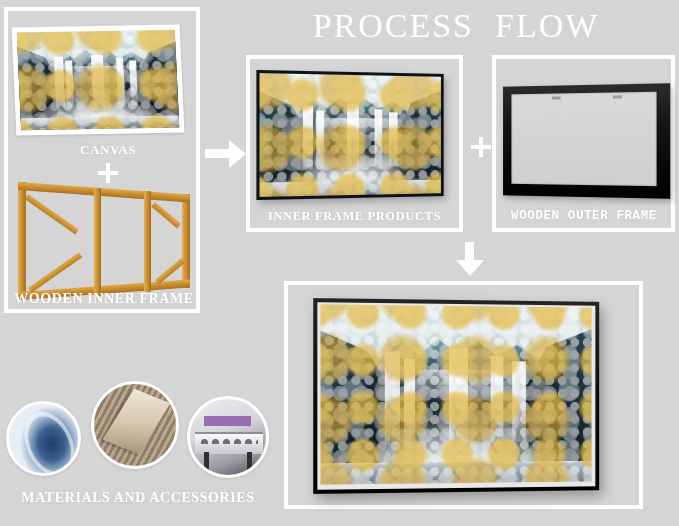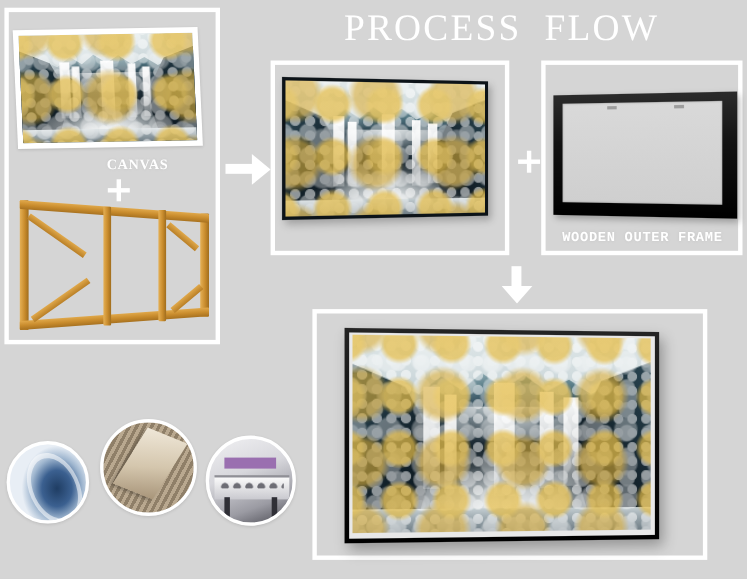--- a/index.html
+++ b/index.html
@@ -238,39 +238,40 @@
         <div class="fall f2"></div>
         <div class="fall f3"></div>
       <div class="fall f4"></div>
         <div class="fall f5"></div>
       <div class="mist"></div>
         <div class="pool"></div>
       <div class="specks"></div>
         <div class="gold"></div>
     </div>
   </div>
-  <div class="label" style="left:65px;top:142px;width:120px;font-size:13px;">CANVAS</div>
+  <div class="label" style="left:48px;top:142px;width:120px;font-size:13px;">CANVAS</div>
 
   <div class="plus" style="left:98px;top:163px;width:20px;height:20px;"></div>
 
   <div class="woodframe" style="left:18px;top:182px;width:172px;height:118px;">
 
     <div class="bar v" style="left:0;top:0;width:8px;height:118px;"></div>
     <div class="bar v" style="left:164px;top:12px;width:8px;height:94px;"></div>
     <div class="bar" style="left:0;top:0;width:172px;height:8px;transform:skewY(4.2deg);transform-origin:0 0;"></div>
     <div class="bar" style="left:0;top:110px;width:172px;height:8px;transform:skewY(-4.2deg);transform-origin:0 0;"></div>
 
     <div class="bar v" style="left:76px;top:6px;width:7px;height:108px;"></div>
     <div class="bar v" style="left:126px;top:9px;width:7px;height:101px;"></div>
 
     <div class="diag" style="left:10px;top:12px;width:62px;height:6px;transform:rotate(35deg);"></div>
     <div class="diag" style="left:10px;top:106px;width:62px;height:6px;transform:rotate(-35deg);"></div>
     <div class="diag" style="left:137px;top:20px;width:34px;height:6px;transform:rotate(40deg);"></div>
     <div class="diag" style="left:137px;top:98px;width:34px;height:6px;transform:rotate(-40deg);"></div>
   </div>
+  <div class="label" style="left:14px;top:291px;width:180px;font-size:14px;">WOODEN INNER FRAME</div>
 
   <div class="arrow-right" style="left:205px;top:140px;width:44px;height:28px;">
     <div class="shaft"></div>
       <div class="head"></div>
   </div>
 
   <div class="panel" style="left:246px;top:55px;width:217px;height:177px;"></div>
 
   <div id="inner-product">
     <div class="art">
@@ -282,20 +283,21 @@
         <div class="fall f2"></div>
         <div class="fall f3"></div>
       <div class="fall f4"></div>
         <div class="fall f5"></div>
       <div class="mist"></div>
         <div class="pool"></div>
       <div class="specks"></div>
         <div class="gold"></div>
     </div>
   </div>
+  <div class="label" style="left:250px;top:209px;width:209px;font-size:12.5px;">INNER FRAME PRODUCTS</div>
 
   <div class="plus" style="left:471px;top:137px;width:20px;height:20px;"></div>
 
   <div class="panel" style="left:492px;top:55px;width:183px;height:177px;"></div>
 
   <div id="outer-frame">
     <div class="moulding"></div>
     <div class="opening"></div>
     <div class="hook" style="left:52px;"></div>
     <div class="hook" style="left:114px;"></div>
@@ -334,14 +336,15 @@
   <div class="circle" id="mat-boards" style="left:91px;top:381px;width:88px;height:88px;">
     <div class="plank"></div>
   </div>
   <div class="circle" id="mat-printer" style="left:187px;top:396px;width:82px;height:82px;">
     <div class="bar-purple"></div>
     <div class="body"></div>
     <div class="dots"></div>
     <div class="leg l"></div>
       <div class="leg r"></div>
   </div>
+  <div class="label" style="left:10px;top:490px;width:256px;font-size:14px;">MATERIALS AND ACCESSORIES</div>
 
 </div>
 
 </body></html>

